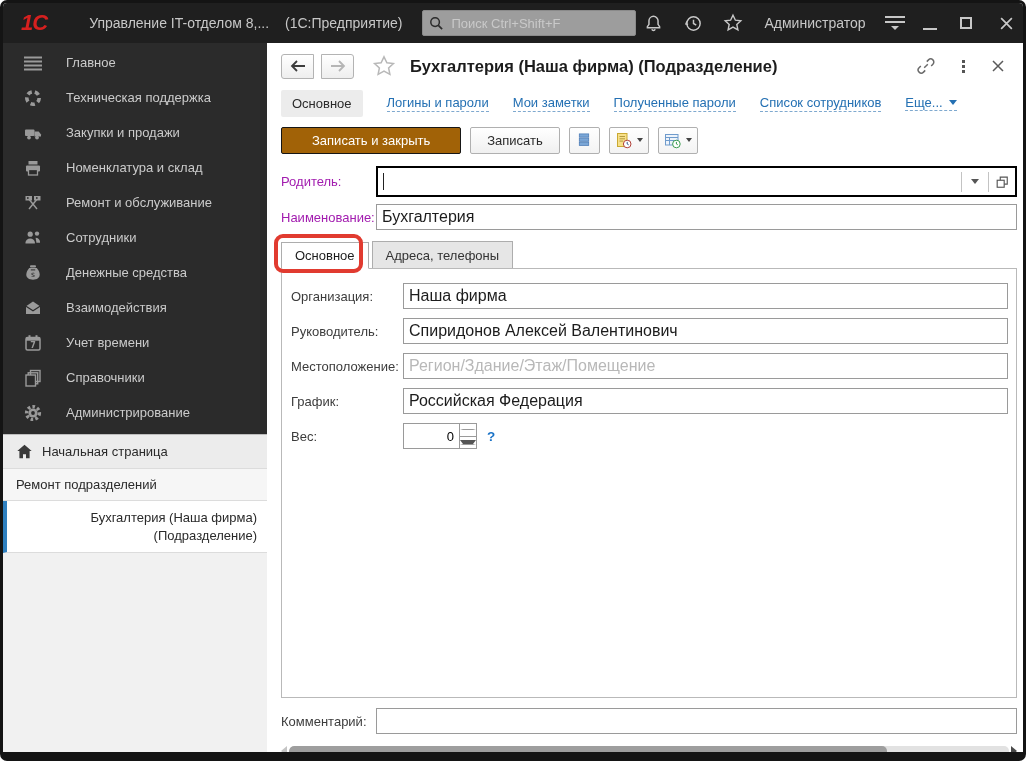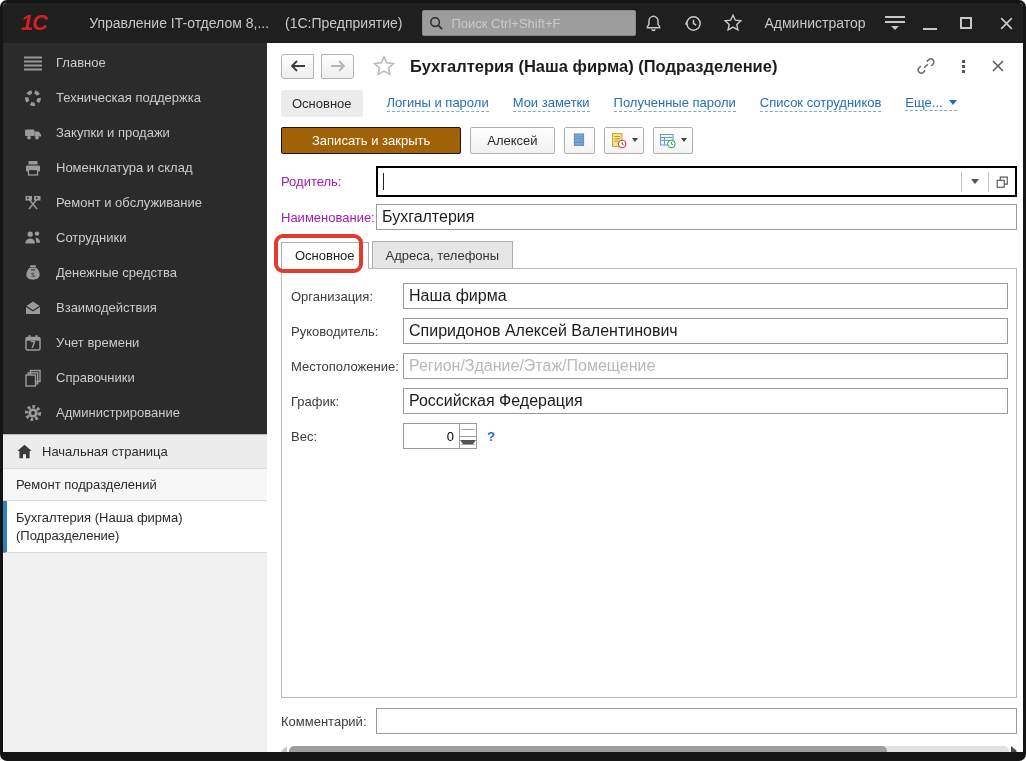--- a/index.html
+++ b/index.html
@@ -22,23 +22,23 @@
   .svc-lines{display:flex;flex-direction:column;align-items:center;gap:3px;width:20px;cursor:pointer;}
   .svc-lines i{display:block;height:2px;background:#c7c7c7;width:100%;}
   .svc-lines .caret{width:0;height:0;border-left:4px solid transparent;border-right:4px solid transparent;border-top:4px solid #c7c7c7;background:none;}
   .win-min{width:14px;height:2px;background:#c7c7c7;align-self:flex-end;margin-bottom:4px;cursor:pointer;}
   .win-max{width:12px;height:12px;border:2px solid #c7c7c7;cursor:pointer;}
 
   
   .body-wrap{display:flex;height:710px;}
   .sidebar{width:264px;flex:0 0 264px;background:#f1f1f1;display:flex;flex-direction:column;}
   .side-dark{background:#2b2b2b;padding:2px 0 4px 0;}
-  .side-item{height:35px;display:flex;align-items:center;gap:14px;padding:0 0 0 20px;color:#cbcbcb;font-size:13px;cursor:pointer;}
+  .side-item{height:35px;display:flex;align-items:center;gap:24px;padding:0 0 0 20px;color:#cbcbcb;font-size:13px;cursor:pointer;}
   .side-item .ic{width:19px;height:19px;display:inline-flex;align-items:center;justify-content:center;flex:0 0 19px;}
-  .side-foot-item{display:flex;align-items:center;gap:9px;padding:8px 10px 8px 13px;font-size:13px;color:#2a2a2a;border-bottom:1px solid #dcdcdc;cursor:pointer;}
+  .side-foot-item{display:flex;align-items:center;gap:9px;padding:8px 10px 8px 13px;font-size:13px;color:#2a2a2a;border-bottom:1px solid #dcdcdc;cursor:pointer;text-align:right;}
   .foot-home{background:#ececec;border-top:1px solid #bdbdbd;}
   .foot-list{background:#f6f6f6;}
   .foot-active{background:#ffffff;border-left:4px solid #2f80c0;padding-left:9px;line-height:1.35;}
   .side-fill{flex:1;background:#f1f1f1;}
 
   
   .main{flex:1;background:#fff;padding:0 6px 0 14px;position:relative;}
   .hdr-row{height:46px;display:flex;align-items:center;gap:8px;}
   .nav-btn{width:33px;height:25px;border:1px solid #b3b3b3;background:linear-gradient(#ffffff,#eeeeee);display:inline-flex;align-items:center;justify-content:center;cursor:pointer;}
   .nav-btn.back{border-radius:3px 0 0 3px;}
@@ -359,21 +359,21 @@
         <span class="nav-link">Полученные пароли</span>
         <span class="nav-link">Список сотрудников</span>
         <span class="nav-more">
             <span>Еще...</span>
             <span class="caret-dn"></span>
           </span>
       </div>
 
       <div class="toolbar">
         <button class="btn-primary">Записать и закрыть</button>
-        <button class="btn">Алексей</button>
+        <button class="btn">Записать</button>
         <span class="icon-btn">
           <svg width="16" height="17" viewBox="0 0 17 17">
               <g fill="#7ba7d7" stroke="#4a7ab5" stroke-width="0.8">
                 <rect x="3.5" y="1.5" width="10" height="3.4"></rect>
                 <rect x="3.5" y="5.9" width="10" height="3.4"></rect>
                 <rect x="3.5" y="10.3" width="10" height="3.4"></rect>
               </g>
             </svg>
         </span>
         <span class="icon-btn">

